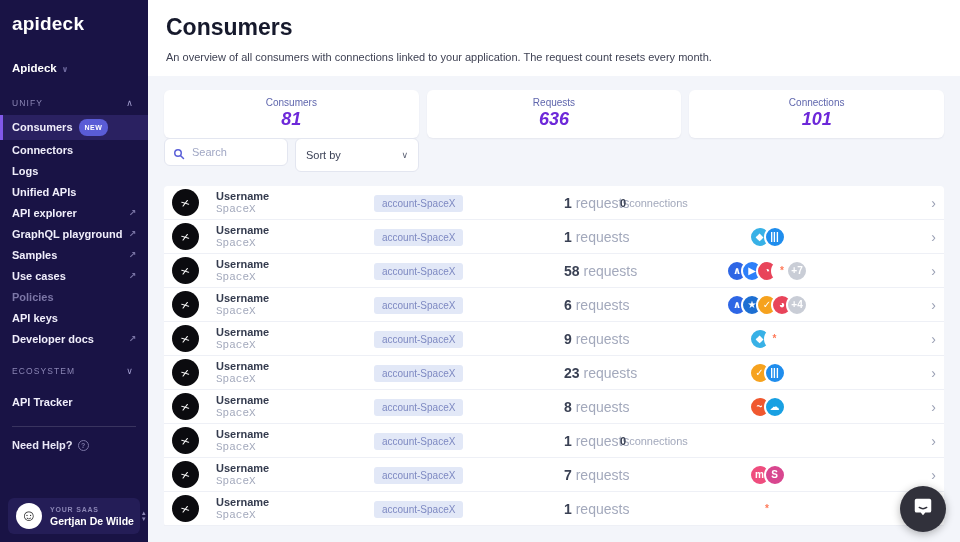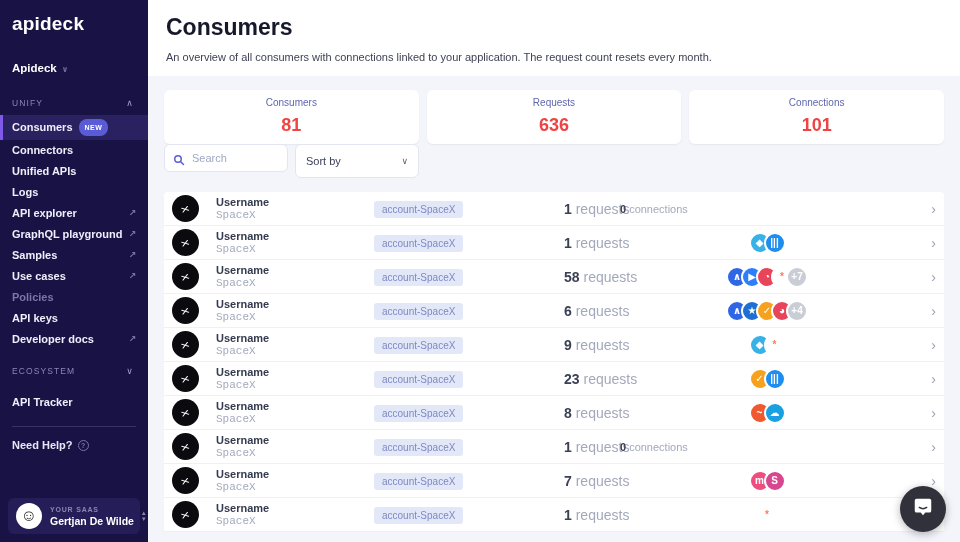--- a/index.html
+++ b/index.html
@@ -49,21 +49,21 @@
   .main { flex:1; display:flex; flex-direction:column; min-width:0; }
   .page-head { background:#fff; padding:14px 18px 13px; }
   .page-title { font-size:23px; font-weight:700; color:#16192c; margin:0 0 10px; }
   .page-sub { font-size:11px; color:#3f4254; }
   .content { flex:1; background:#f3f5fa; padding:14px 16px; overflow:hidden; }
 
   .stats { display:grid; grid-template-columns:1fr 1fr 1fr; gap:8px; }
   .stat-card { background:#fff; border-radius:6px; text-align:center; padding:7px 0 8px;
     box-shadow:0 1px 2px rgba(20,20,60,.06); }
   .stat-label { font-size:10px; color:#5f66ad; }
-  .stat-value { font-size:18px; font-weight:700; color:#ef4444; margin-top:7px; }
+  .stat-value { font-size:18px; font-weight:700; color:#6d28d9; margin-top:1px;font-style:italic; }
 
   .controls { display:flex; gap:7px; margin-top:0; }
   .search-box { position:relative; width:124px; }
   .search-input { width:100%; height:28px; border:1px solid #e3e6f0; border-radius:6px;
     padding:0 8px 0 27px; font-size:11px; color:#333; background:#fff; outline:none; }
   .search-input::placeholder { color:#a0a7c4; }
   .search-icon { position:absolute; left:9px; top:8px; }
   .sort-box { width:124px; height:28px; background:#fff; border:1px solid #e3e6f0;
     border-radius:6px; display:flex; align-items:center; justify-content:space-between;
     padding:16px 10px; font-size:11px; color:#3c4257; cursor:pointer; }
@@ -115,24 +115,24 @@
 
   <nav>
       <div class="side-item active">
         <span>Consumers</span>
         <span class="new-badge">NEW</span>
       </div>
       <div class="side-item">
         <span>Connectors</span>
       </div>
       <div class="side-item">
+        <span>Logs</span>
+      </div>
+      <div class="side-item">
         <span>Unified APIs</span>
-      </div>
-      <div class="side-item">
-        <span>Logs</span>
       </div>
       <div class="side-item">
         <span>API explorer</span>
         <span class="ext">↗</span>
       </div>
       <div class="side-item">
         <span>GraphQL playground</span>
         <span class="ext">↗</span>
       </div>
       <div class="side-item">

